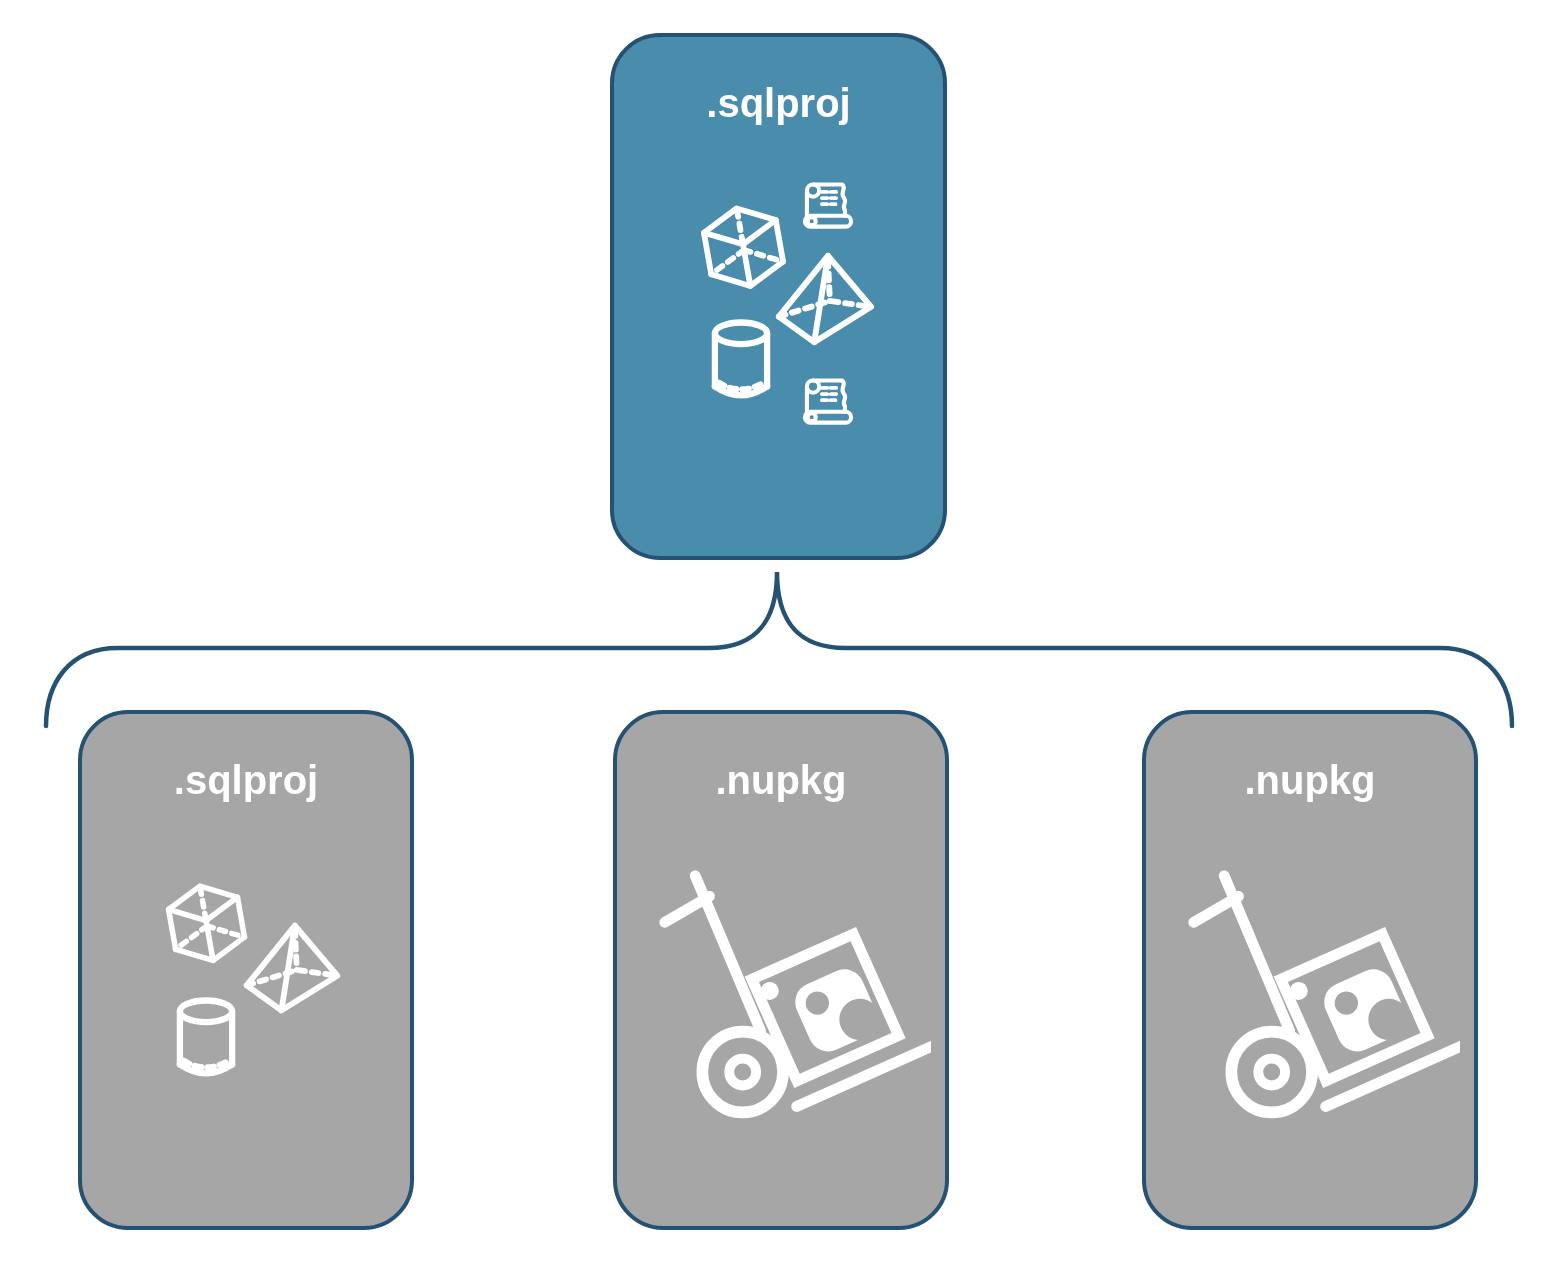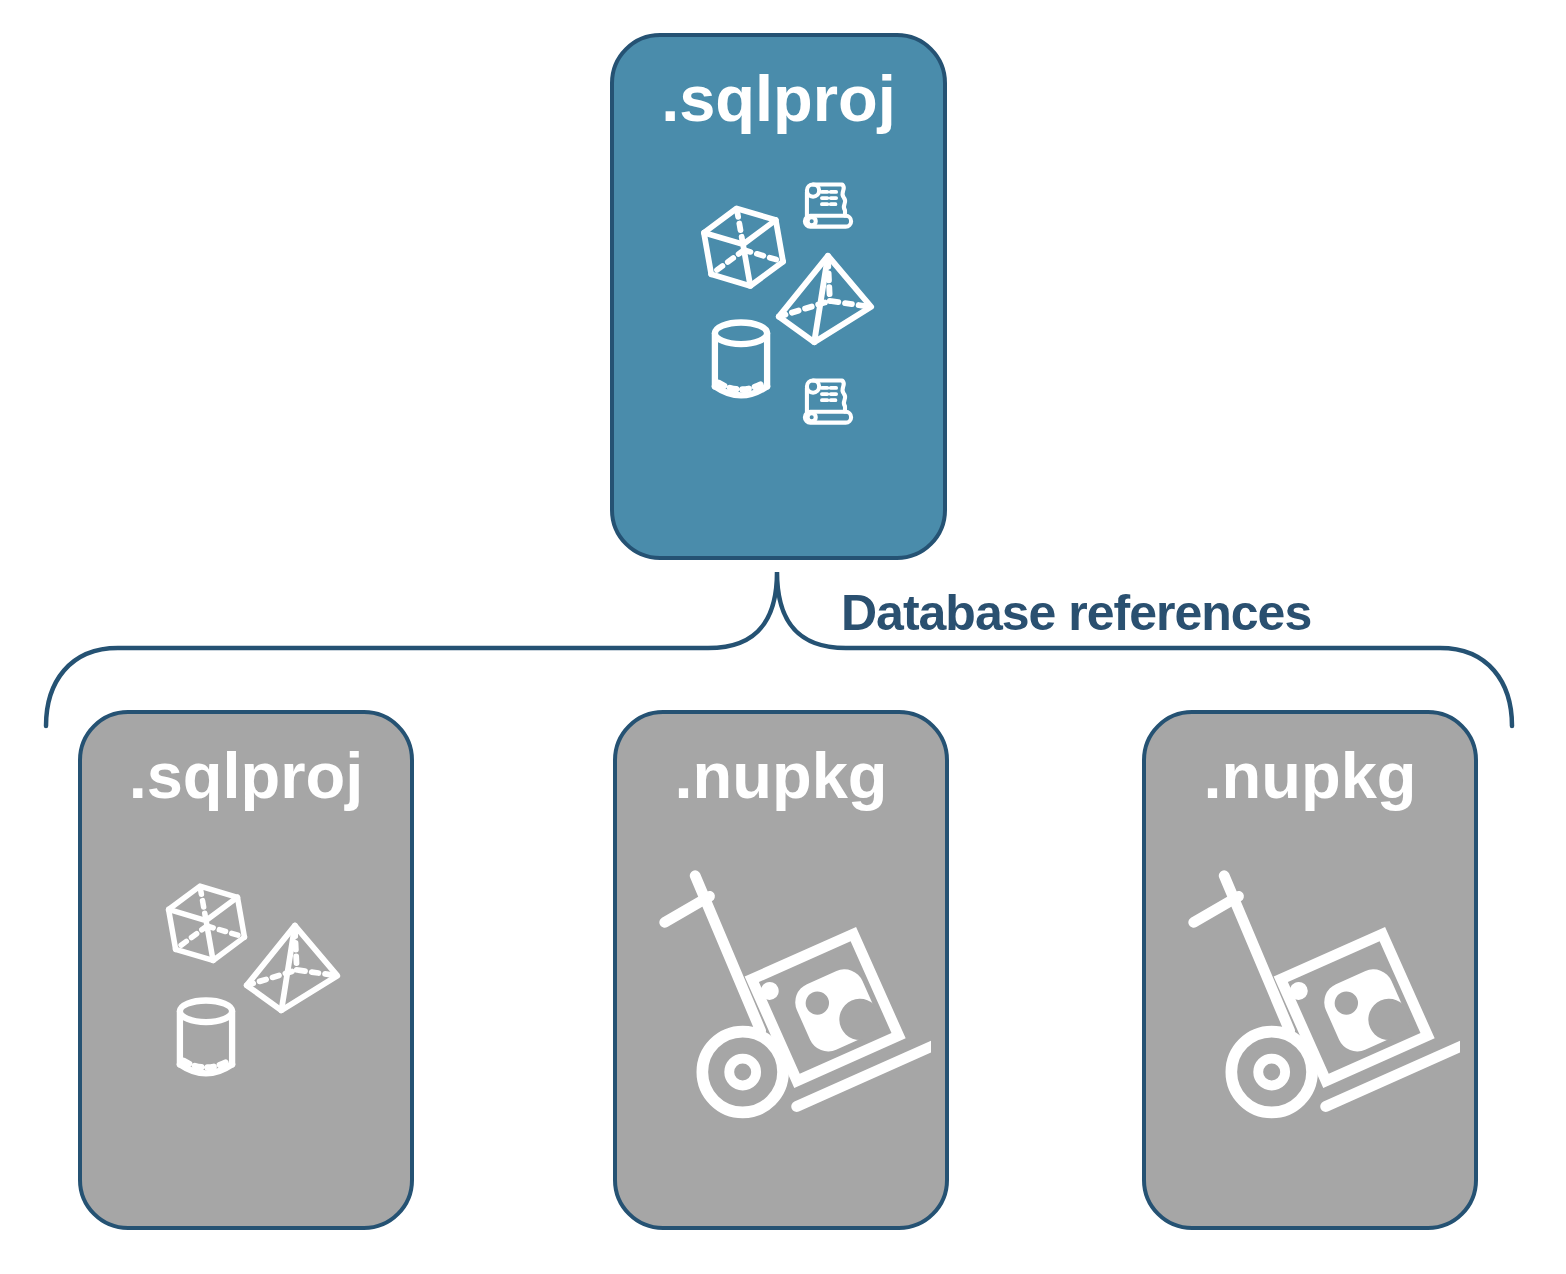--- a/index.html
+++ b/index.html
@@ -21,24 +21,24 @@
     background:var(--root-fill,#4A8CAB);
   }
   .node-child{
     top:710px;width:336px;height:520px;
     background:var(--child-fill,#A6A6A6);
   }
   .child-0{left:78px;}
   .child-1{left:613px;}
   .child-2{left:1142px;}
   .box-title{
-    position:absolute;left:0;right:0;top:26px;
+    position:absolute;left:0;right:0;top:44px;
     text-align:center;
     color:var(--icon,#ffffff);
-    font-size:65px;font-weight:bold;line-height:1.1;
+    font-size:40px;font-weight:bold;line-height:1.1;
     letter-spacing:0px;
     user-select:none;
   }
   .icon{position:absolute;color:var(--icon,#ffffff);display:block;}
   .edge-label{
     position:absolute;left:841px;top:584px;
     color:var(--label-text,#2A5070);
     font-size:50px;font-weight:bold;letter-spacing:-1px;
     white-space:nowrap;
   }
@@ -128,21 +128,20 @@
       </svg>
     <svg class="icon" style="left:180px;top:332px;width:68px;height:76px;" viewBox="0 0 100 100">
         <use href="#sym-scroll"></use>
       </svg>
   </div>
 
   <svg class="brace-svg" viewBox="0 0 1566 1274">
     <path d="M46 726 C46 682 70 648 118 648 L708 648 C762 648 777 614 777 572 C777 614 792 648 846 648 L1440 648 C1488 648 1512 682 1512 726"></path>
   </svg>
 
-  <div class="edge-label">Database references</div>
 
   <div class="node node-child child-0">
     <div class="box-title">.sqlproj</div>
     <svg class="icon" style="left:79px;top:166px;width:92px;height:92px;" viewBox="0 0 100 100">
         <use href="#sym-cube"></use>
       </svg>
     <svg class="icon" style="left:157px;top:205px;width:106px;height:98px;" viewBox="0 0 110 100">
         <use href="#sym-pyramid"></use>
       </svg>
     <svg class="icon" style="left:88px;top:282px;width:72px;height:90px;" viewBox="0 0 80 100">

